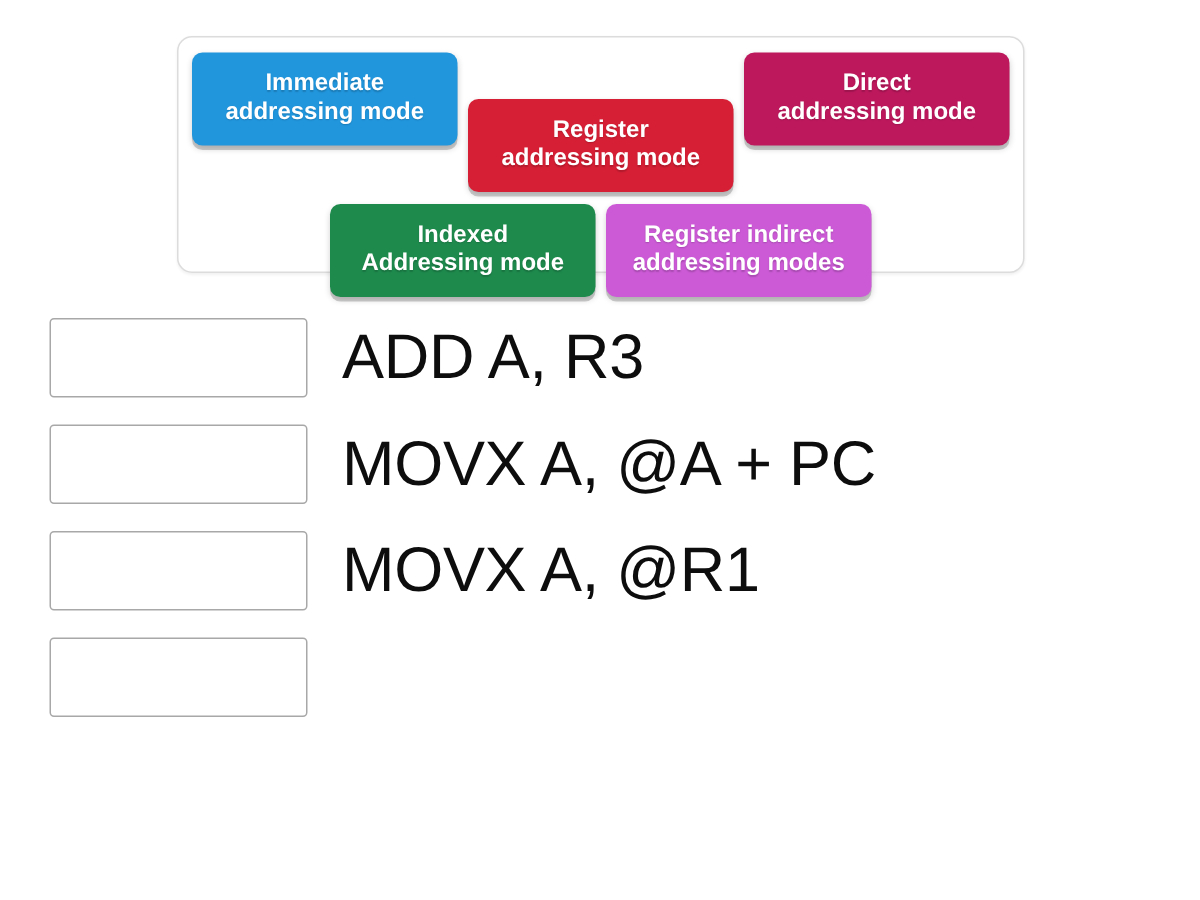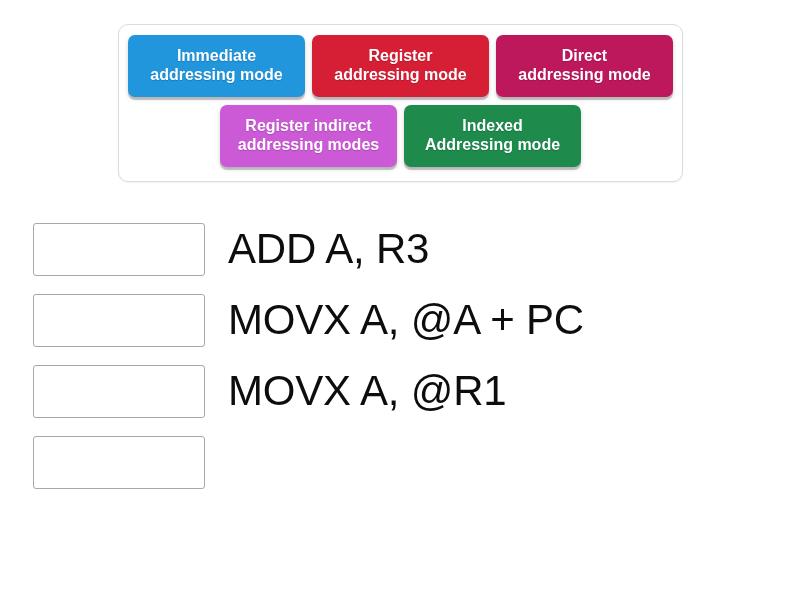--- a/index.html
+++ b/index.html
@@ -63,21 +63,21 @@
   }
   .tile-label {
     display: block;
     white-space: pre-line;
   }
 
   
   #match-rows {
     position: absolute;
     left: 33px;
-    top: 222px;
+    top: 211px;
     width: 740px;
   }
   .match-row {
     display: flex;
     flex-direction: row;
     align-items: center;
     height: 54px;
     margin-bottom: 17px;
   }
   .drop-zone {
@@ -102,38 +102,38 @@
 </head>
 <body>
 
 <div id="tile-tray">
 
   <div class="tile-row">
     <div class="tile" style="background-color: rgb(33, 150, 221);">
       <span class="tile-label">Immediate
 addressing mode</span>
     </div>
-    <div class="tile" style="background-color: rgb(214, 31, 53);">
+    <div class="tile" style="background-color: rgb(214, 31, 53); margin-top: 31px;">
       <span class="tile-label">Register
 addressing mode</span>
     </div>
     <div class="tile" style="background-color: #be185d;">
       <span class="tile-label">Direct
 addressing mode</span>
     </div>
   </div>
 
   <div class="tile-row">
+    <div class="tile" style="background-color: rgb(30, 139, 77);">
+      <span class="tile-label">Indexed
+Addressing mode</span>
+    </div>
     <div class="tile" style="background-color: rgb(204, 90, 214);">
       <span class="tile-label">Register indirect
 addressing modes</span>
-    </div>
-    <div class="tile" style="background-color: rgb(30, 139, 77);">
-      <span class="tile-label">Indexed
-Addressing mode</span>
     </div>
   </div>
 
 </div>
 
 <div id="match-rows">
 
   <div class="match-row">
     <div class="drop-zone"></div>
     <div class="prompt-text">ADD A, R3</div>

